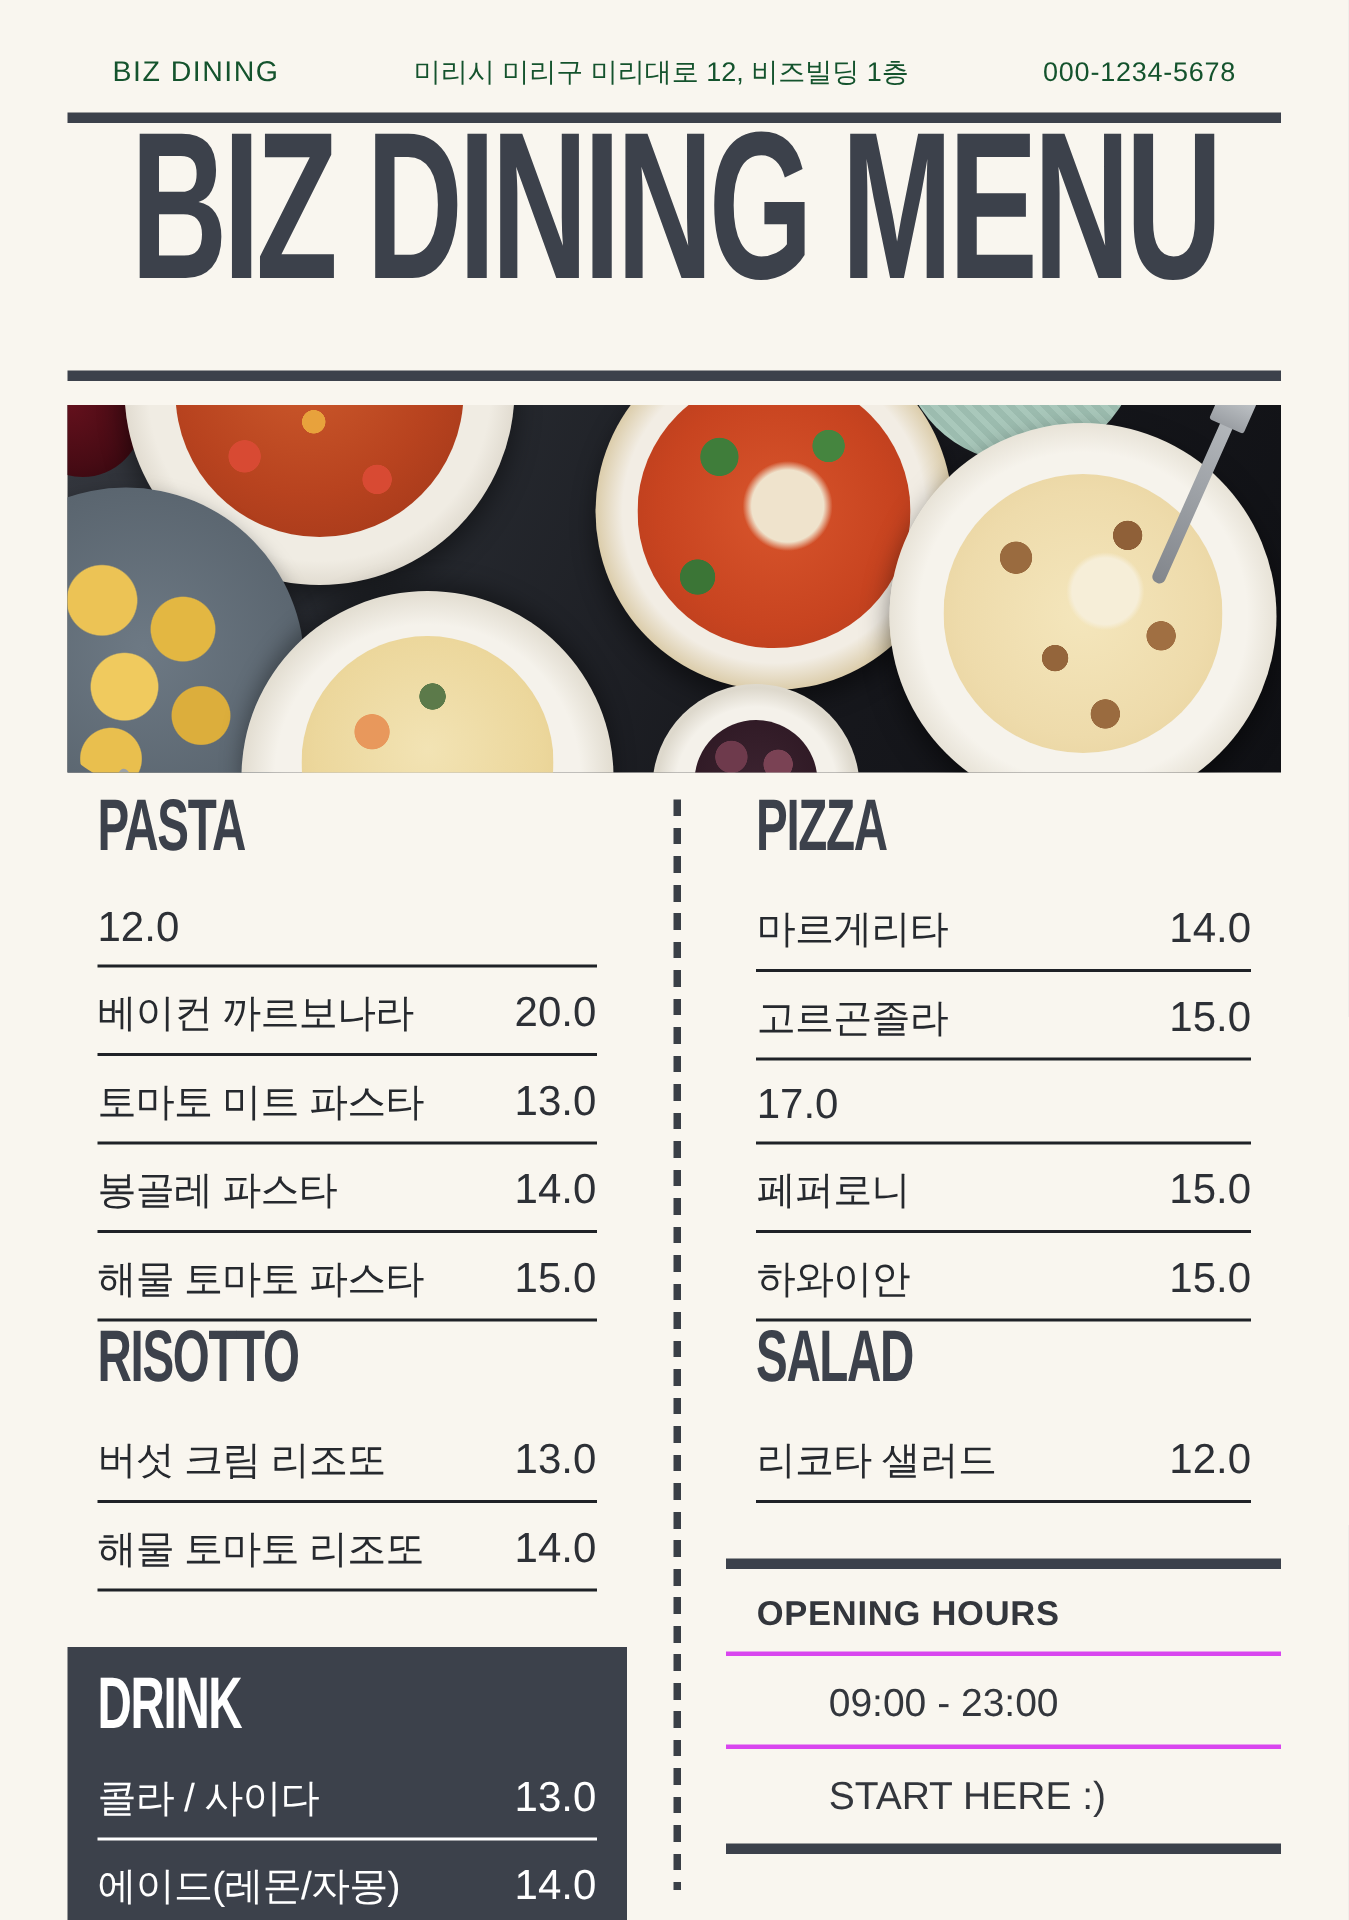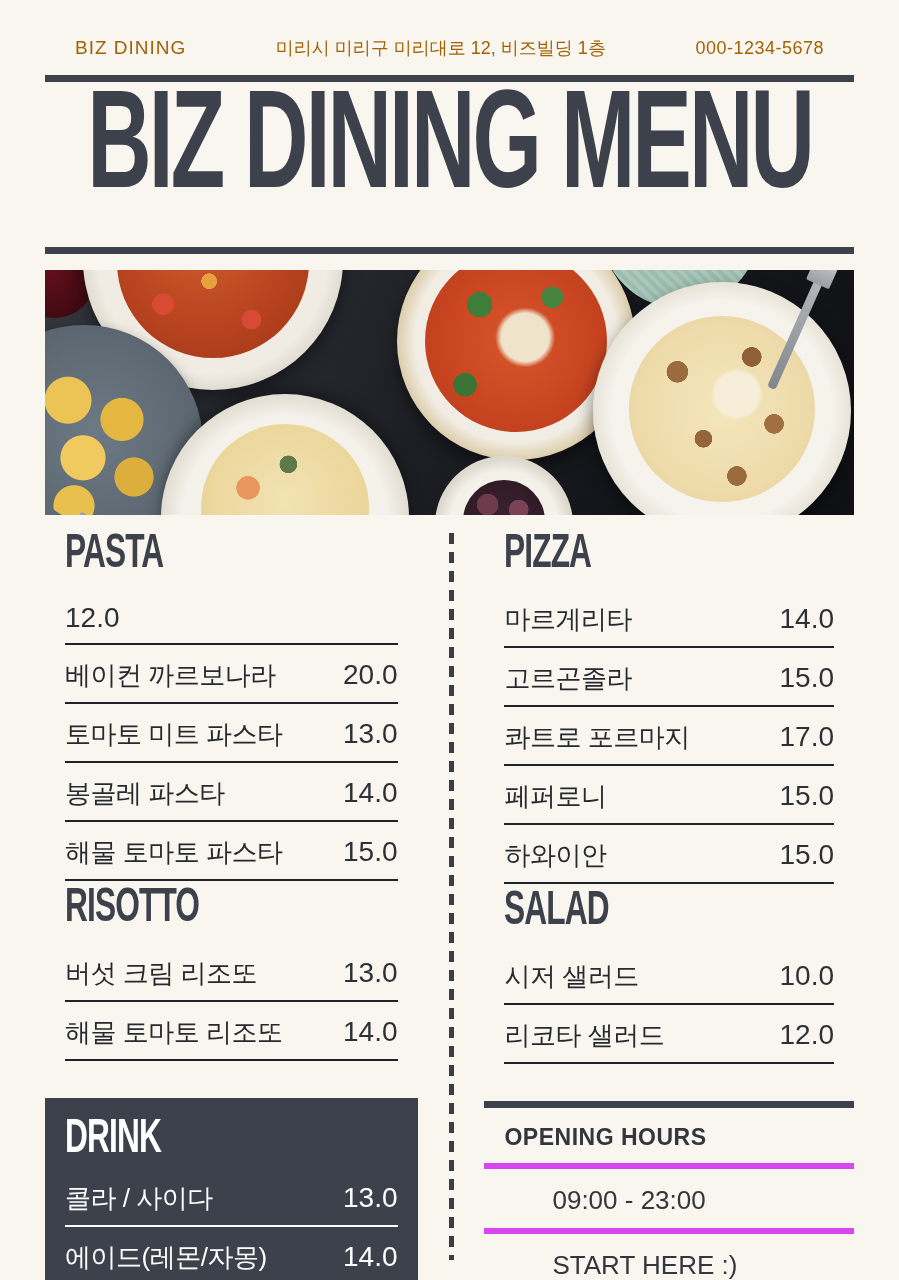--- a/index.html
+++ b/index.html
@@ -5,21 +5,21 @@
   * { margin:0; padding:0; box-sizing:border-box; }
   html,body { background:#e8e8e8; }
   .page {
     width:899px; height:1280px; margin:0 auto; position:relative; overflow:hidden;
     background:#f9f6ef; color:#24272c;
     font-family:"Liberation Sans", sans-serif;
   }
   
   .top-header {
     display:flex; justify-content:space-between; align-items:baseline;
-    padding:36px 75px 0 75px; color:#a16207;
+    padding:36px 75px 0 75px; color:#14532d;
   }
   .top-header .brand { font-size:19px; font-weight:500; letter-spacing:1px; }
   .top-header .address { font-size:18px; font-weight:500; }
   .top-header .phone { font-size:18px; font-weight:500; letter-spacing:0.5px; }
   
   .rule-thick { height:7px; background:#3c414b; margin:15px 45px 0 45px; }
   .rule-thick.below-title { margin-top:39px; }
   
   .title-band { height:120px; margin-top:6px; display:flex; align-items:flex-end; justify-content:center; }
   .display-condensed {
@@ -121,21 +121,21 @@
   .item-name { font-size:26px; font-weight:500; letter-spacing:-0.5px; color:#26292e; }
   .item-price { font-size:28px; font-weight:500; color:#2d3036; }
   
   .drink-box { margin-top:37px; background:#3c414b; color:#fff; padding:12px 0 26px 0; }
   .drink-box .section-heading { margin:14px 20px 4px 20px; }
   .drink-box .display-condensed { color:#fff; }
   .drink-box .menu-row { border-bottom:2.5px solid #ffffff;gap:48px; }
   .drink-box .item-name, .drink-box .item-price { color:#fff; }
   
   .info-box { margin-top:37px; border-top:7px solid #3c414b; border-bottom:7px solid #3c414b; }
-  .info-row { padding:16px 20px 12px 20px; border-bottom:6px solid #d946ef; }
+  .info-row { padding:16px 20px 12px 20px; border-bottom:3px solid #d946ef; }
   .info-row.last { border-bottom:none; padding-bottom:16px; }
   .info-heading { font-size:23px; font-weight:700; letter-spacing:0.5px; color:#33363c; }
   .info-text { font-size:26px; font-weight:500; color:#33363c;margin-left:48px; }
 </style>
 </head>
 <body>
 
 <div class="page">
 
   <div class="top-header">
@@ -248,40 +248,35 @@
         </div>
         <div class="menu-row">
           <span class="item-name">마르게리타</span>
           <span class="item-price">14.0</span>
         </div>
         <div class="menu-row">
           <span class="item-name">고르곤졸라</span>
           <span class="item-price">15.0</span>
         </div>
         <div class="menu-row">
-          <span class="item-name">콰트로 포르마지</span>
           <span class="item-price">17.0</span>
         </div>
         <div class="menu-row">
           <span class="item-name">페퍼로니</span>
           <span class="item-price">15.0</span>
         </div>
         <div class="menu-row">
           <span class="item-name">하와이안</span>
           <span class="item-price">15.0</span>
         </div>
       </div>
 
       <div class="section">
         <div class="section-heading tight">
           <span class="display-condensed heading-text">SALAD</span>
-        </div>
-        <div class="menu-row">
-          <span class="item-name">시저 샐러드</span>
-          <span class="item-price">10.0</span>
         </div>
         <div class="menu-row">
           <span class="item-name">리코타 샐러드</span>
           <span class="item-price">12.0</span>
         </div>
       </div>
 
       <div class="info-box">
         <div class="info-row">
           <span class="info-heading">OPENING HOURS</span>

